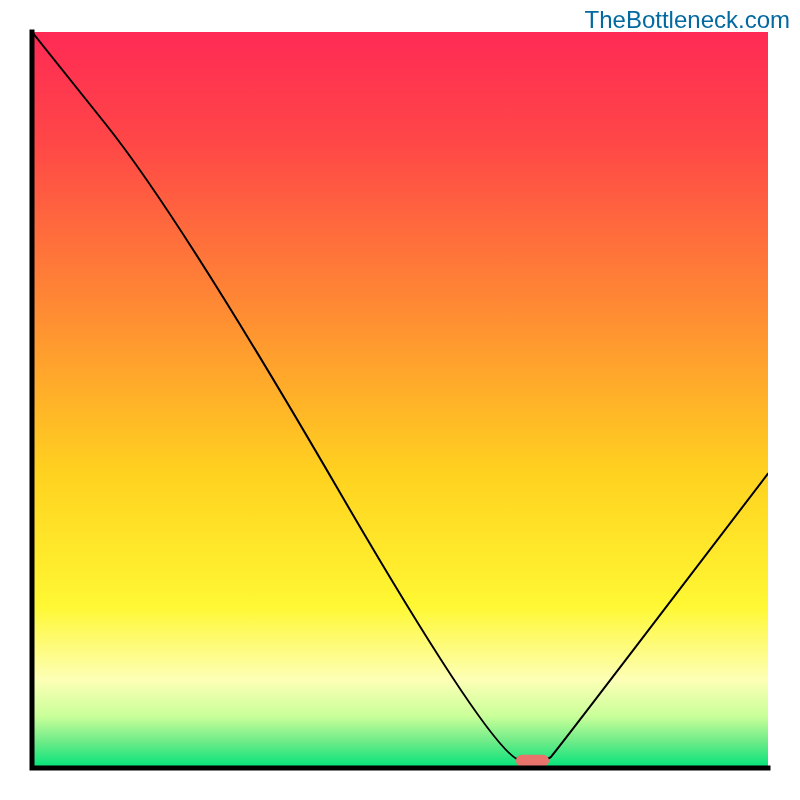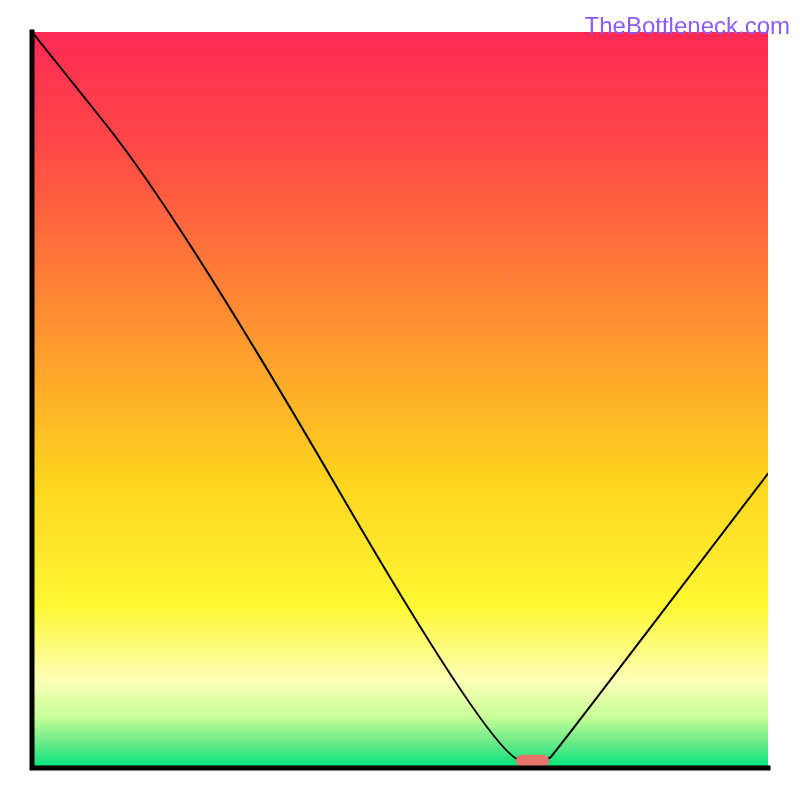--- a/index.html
+++ b/index.html
@@ -10,25 +10,25 @@
     height: 800px;
     overflow: hidden;
   }
   .container {
     width: 800px;
     height: 800px;
     position: relative;
   }
   .watermark {
     position: absolute;
-    top: 12px;
+    top: 6px;
     right: 10px;
     font-family: Arial, Helvetica, sans-serif;
     font-size: 24px;
-    color: #8b5cf6;
+    color: #0369a1;
     font-weight: 500;
     z-index: 10;
   }
   svg.plot {
     display: block;
   }
 </style>
 </head>
 <body>
 <div class="container">

